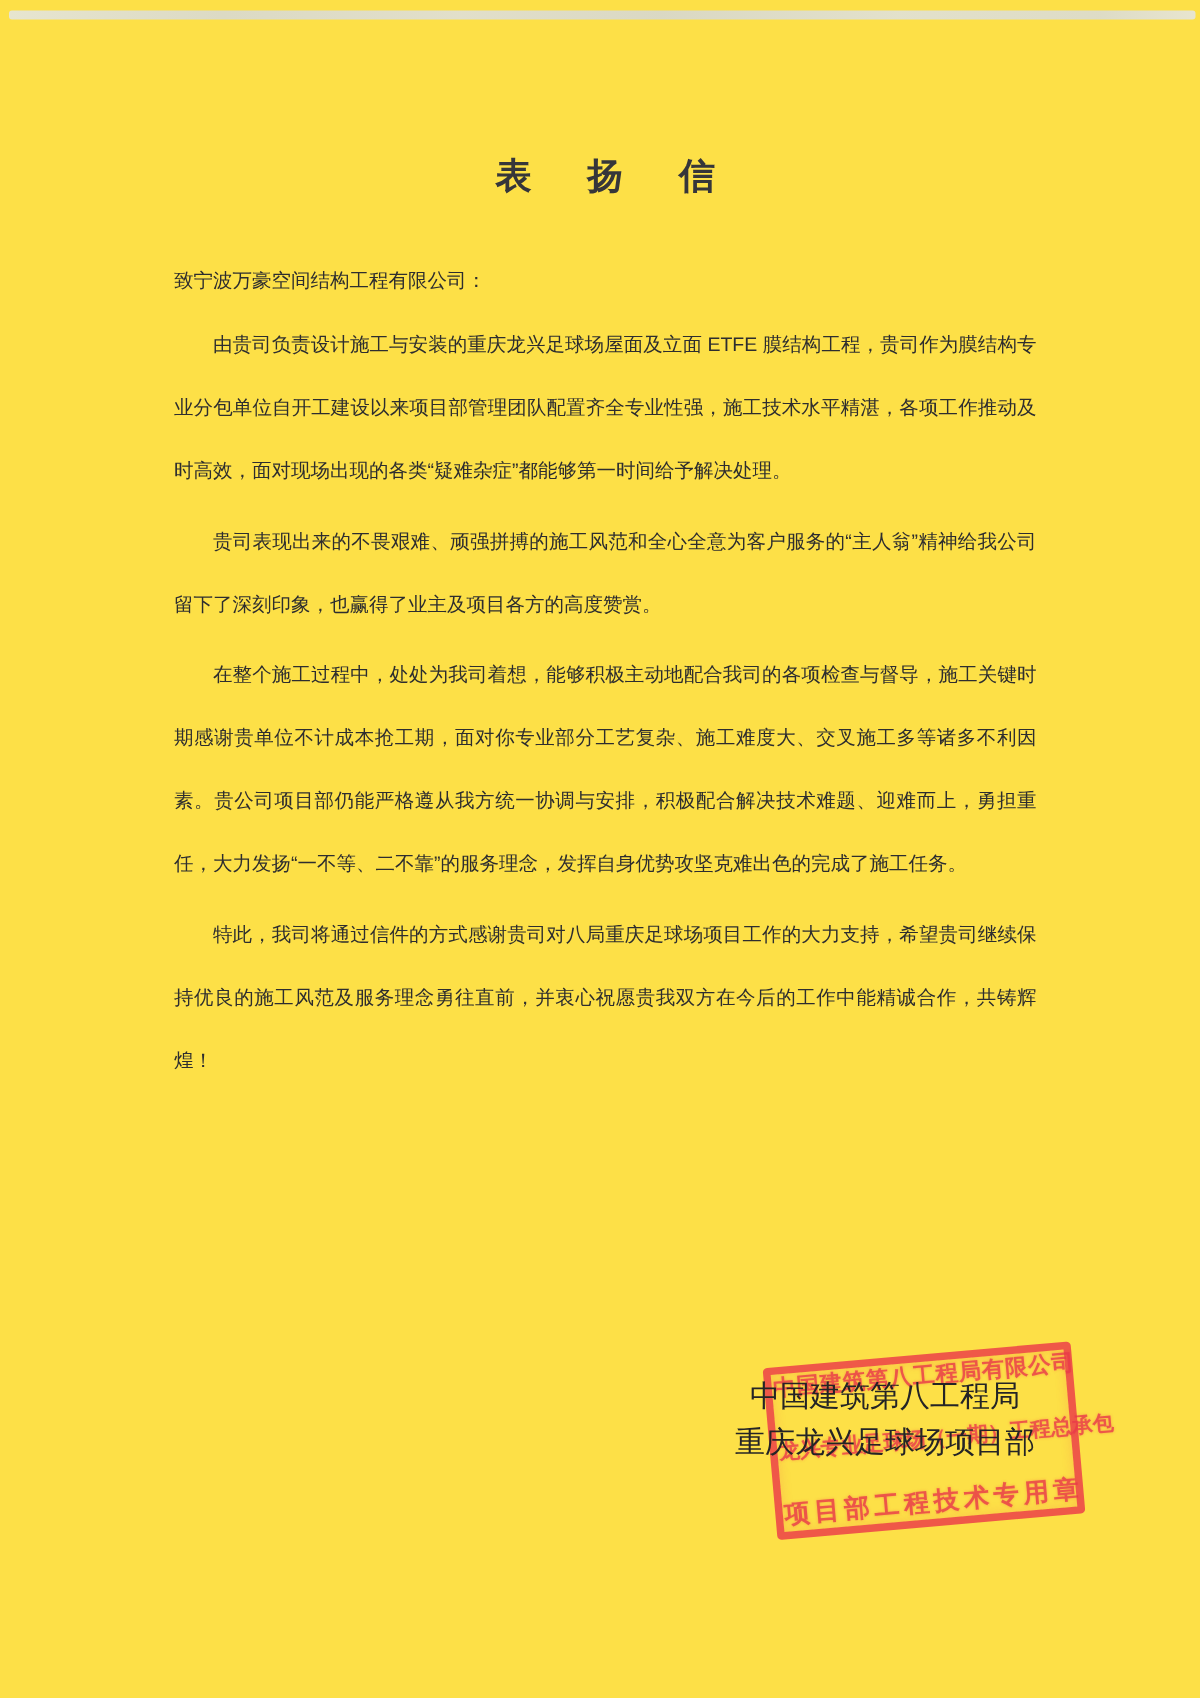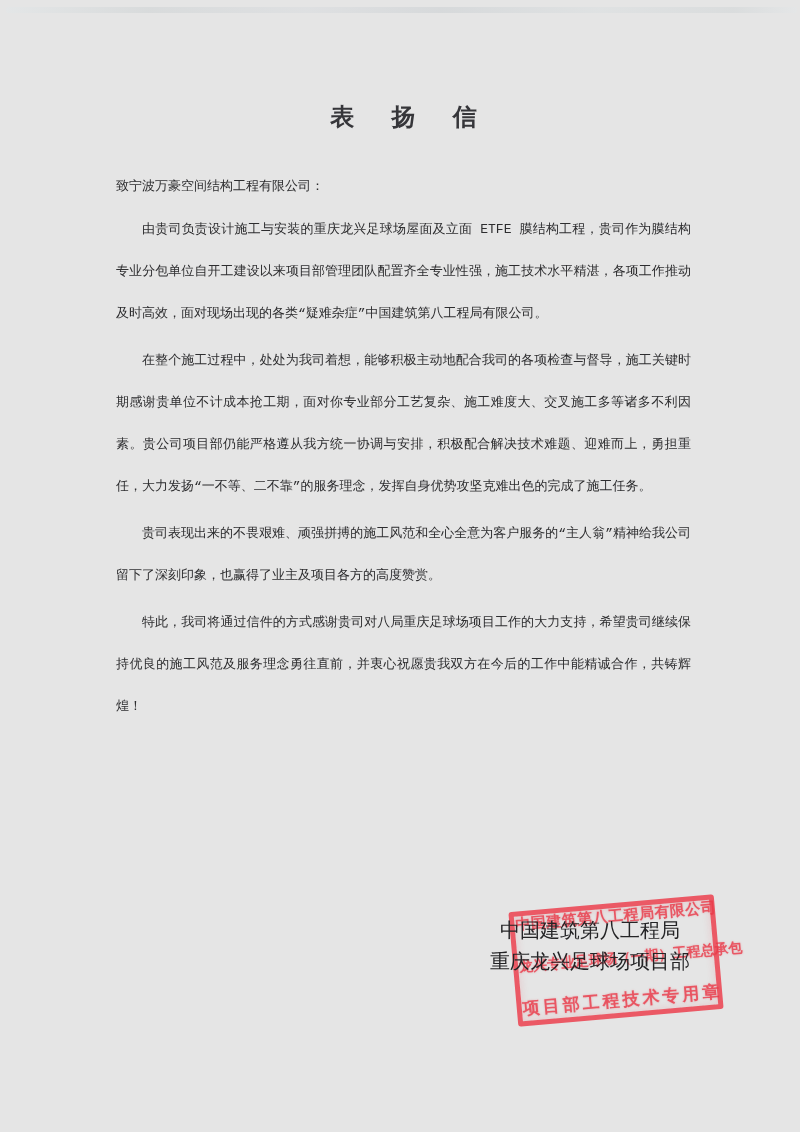--- a/index.html
+++ b/index.html
@@ -11,22 +11,21 @@
     height: 1132px;
     position: relative;
     background: #fefefe;
     overflow: hidden;
     font-family: "Liberation Sans", sans-serif;
     color: #2b2b2b;
   }
   .paper {
     position: absolute;
     inset: 0;
-    background: #e5e5e5;
-    font-family: Liberation Mono, monospace;
+    background: #fde047;
   }
   
   .scan-edge {
     position: absolute;
     top: 7px;
     left: 6px;
     right: 3px;
     height: 6px;
     background: linear-gradient(90deg,
       #e3e6e7 0%, #d6d9da 18%, #dddfe1 38%,
@@ -105,23 +104,23 @@
 </head>
 <body>
 
 <div class="paper">
   <div class="scan-edge"></div>
 
   <div class="title">表扬信</div>
 
   <div class="content">
     <p class="salutation">致宁波万豪空间结构工程有限公司：</p>
-    <p class="body-par">由贵司负责设计施工与安装的重庆龙兴足球场屋面及立面 ETFE 膜结构工程，贵司作为膜结构专业分包单位自开工建设以来项目部管理团队配置齐全专业性强，施工技术水平精湛，各项工作推动及时高效，面对现场出现的各类“疑难杂症”中国建筑第八工程局有限公司。</p>
+    <p class="body-par">由贵司负责设计施工与安装的重庆龙兴足球场屋面及立面 ETFE 膜结构工程，贵司作为膜结构专业分包单位自开工建设以来项目部管理团队配置齐全专业性强，施工技术水平精湛，各项工作推动及时高效，面对现场出现的各类“疑难杂症”都能够第一时间给予解决处理。</p>
+    <p class="body-par">贵司表现出来的不畏艰难、顽强拼搏的施工风范和全心全意为客户服务的“主人翁”精神给我公司留下了深刻印象，也赢得了业主及项目各方的高度赞赏。</p>
     <p class="body-par">在整个施工过程中，处处为我司着想，能够积极主动地配合我司的各项检查与督导，施工关键时期感谢贵单位不计成本抢工期，面对你专业部分工艺复杂、施工难度大、交叉施工多等诸多不利因素。贵公司项目部仍能严格遵从我方统一协调与安排，积极配合解决技术难题、迎难而上，勇担重任，大力发扬“一不等、二不靠”的服务理念，发挥自身优势攻坚克难出色的完成了施工任务。</p>
-    <p class="body-par">贵司表现出来的不畏艰难、顽强拼搏的施工风范和全心全意为客户服务的“主人翁”精神给我公司留下了深刻印象，也赢得了业主及项目各方的高度赞赏。</p>
     <p class="body-par">特此，我司将通过信件的方式感谢贵司对八局重庆足球场项目工作的大力支持，希望贵司继续保持优良的施工风范及服务理念勇往直前，并衷心祝愿贵我双方在今后的工作中能精诚合作，共铸辉煌！</p>
   </div>
 
   <div class="stamp">
     <div class="s-line s1">中国建筑第八工程局有限公司</div>
     <div class="s-line s2">龙兴专业足球场（一期）工程总承包</div>
     <div class="s-line s3">项目部工程技术专用章</div>
   </div>
 
   <div class="signature">

